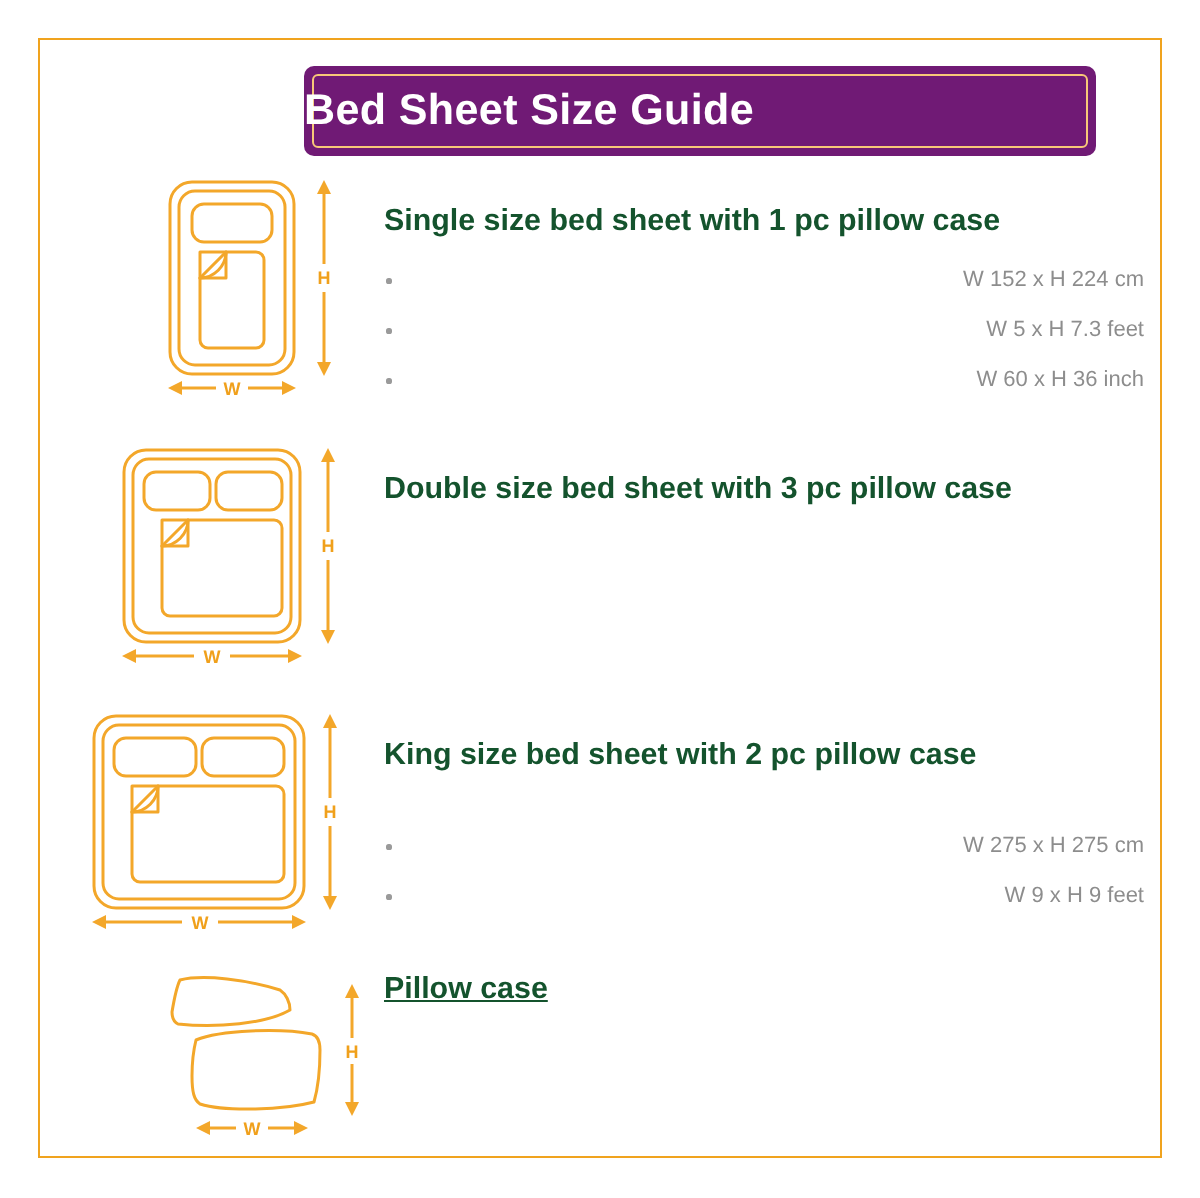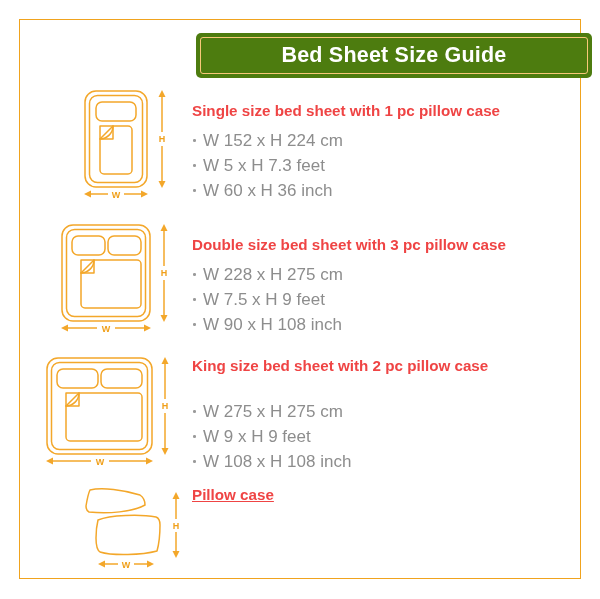--- a/index.html
+++ b/index.html
@@ -34,28 +34,27 @@
     background: #ffffff;
   }
 
   
   #title-banner {
     position: absolute;
     left: 152px;
     top: 33px;
     width: 396px;
     height: 45px;
-    background: #4d7c0f;
+    background: #701a75;
     border-radius: 5px;
     box-sizing: border-box;
     display: flex;
     align-items: center;
-    justify-content: center;
+    justify-content: flex-start;
     box-shadow: 0 0 0 0 rgba(0,0,0,0);
-    margin-left: 44px;
   }
   #title-banner::after {
     content: "";
     position: absolute;
     left: 4px;
     top: 4px;
     right: 4px;
     bottom: 4px;
     border: 1.4px solid #f8c878;
     border-radius: 3px;
@@ -81,40 +80,41 @@
     position: absolute;
     top: 0;
   }
   .txt {
     position: absolute;
     left: 192px;
     top: 0;
     width: 380px;
   }
   .row-title {
-    color: #ef4444;
+    color: #14532d;
     font-size: 15.2px;
     font-weight: bold;
     line-height: 18px;
     white-space: nowrap;
     font-family: "Liberation Sans", sans-serif;
   }
   .bullets {
     list-style: none;
     margin: 0;
     padding: 0;
   }
   .bullets li {
     color: #8d8d8d;
-    font-size: 17px;
+    font-size: 11px;
     line-height: 25px;
     white-space: nowrap;
     position: relative;
     padding-left: 11px;
     font-family: "Liberation Sans", sans-serif;
+    text-align: right;
   }
   .bullets li::before {
     content: "";
     position: absolute;
     left: 1px;
     top: 11px;
     width: 2.6px;
     height: 2.6px;
     background: #9a9a9a;
     border-radius: 50%;
@@ -215,25 +215,20 @@
           <line x1="56" y1="106" x2="88" y2="106"></line>
         </g>
         <polygon points="2,106 9,102.5 9,109.5" fill="#f3a72a"></polygon>
         <polygon points="92,106 85,102.5 85,109.5" fill="#f3a72a"></polygon>
         <text class="dimlabel" x="47" y="109.5" text-anchor="middle">W</text>
       </svg>
     </div>
 
     <div class="txt">
       <div class="row-title" style="margin-top:14px;">Double size bed sheet with 3 pc pillow case</div>
-      <ul class="bullets" style="margin-top:8px;">
-        <li>W 228 x H 275 cm</li>
-        <li>W 7.5 x H 9 feet</li>
-        <li>W 90 x H 108 inch</li>
-      </ul>
     </div>
   </div>
 
   <div class="row" style="top:355px;height:118px;">
 
     <div class="art" style="left:44px;">
       <svg width="143" height="112" viewBox="0 0 143 112" aria-hidden="true">
         <g fill="none" stroke="#f3a72a" stroke-width="1.5" stroke-linejoin="round" stroke-linecap="round">
 
           <rect x="3" y="3" width="105" height="96" rx="11" ry="11"></rect>
@@ -259,25 +254,24 @@
           <line x1="6" y1="106" x2="47" y2="106"></line>
           <line x1="65" y1="106" x2="105" y2="106"></line>
         </g>
         <polygon points="2,106 9,102.5 9,109.5" fill="#f3a72a"></polygon>
         <polygon points="109,106 102,102.5 102,109.5" fill="#f3a72a"></polygon>
         <text class="dimlabel" x="56" y="109.5" text-anchor="middle">W</text>
       </svg>
     </div>
 
     <div class="txt">
-      <div class="row-title" style="margin-top:2px;">King size bed sheet with 2 pc pillow case</div>
+      <div class="row-title" style="margin-top:14px;">King size bed sheet with 2 pc pillow case</div>
       <ul class="bullets" style="margin-top:24px;">
         <li>W 275 x H 275 cm</li>
         <li>W 9 x H 9 feet</li>
-        <li>W 108 x H 108 inch</li>
       </ul>
     </div>
   </div>
 
   <div class="row" style="top:478px;height:100px;">
 
     <div class="art" style="left:80px;top:6px;">
       <svg width="107" height="86" viewBox="0 0 107 86" aria-hidden="true">
         <g fill="#ffffff" stroke="#f3a72a" stroke-width="1.5" stroke-linejoin="round" stroke-linecap="round">
 

